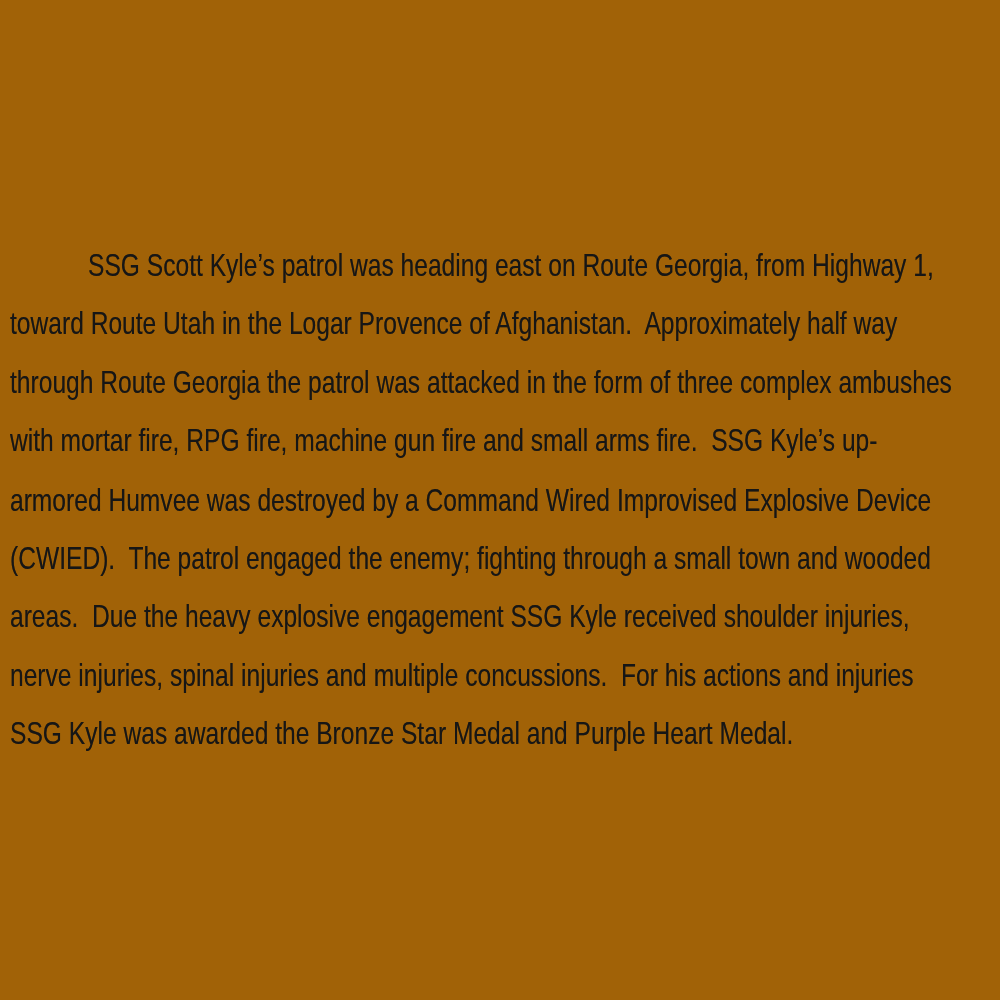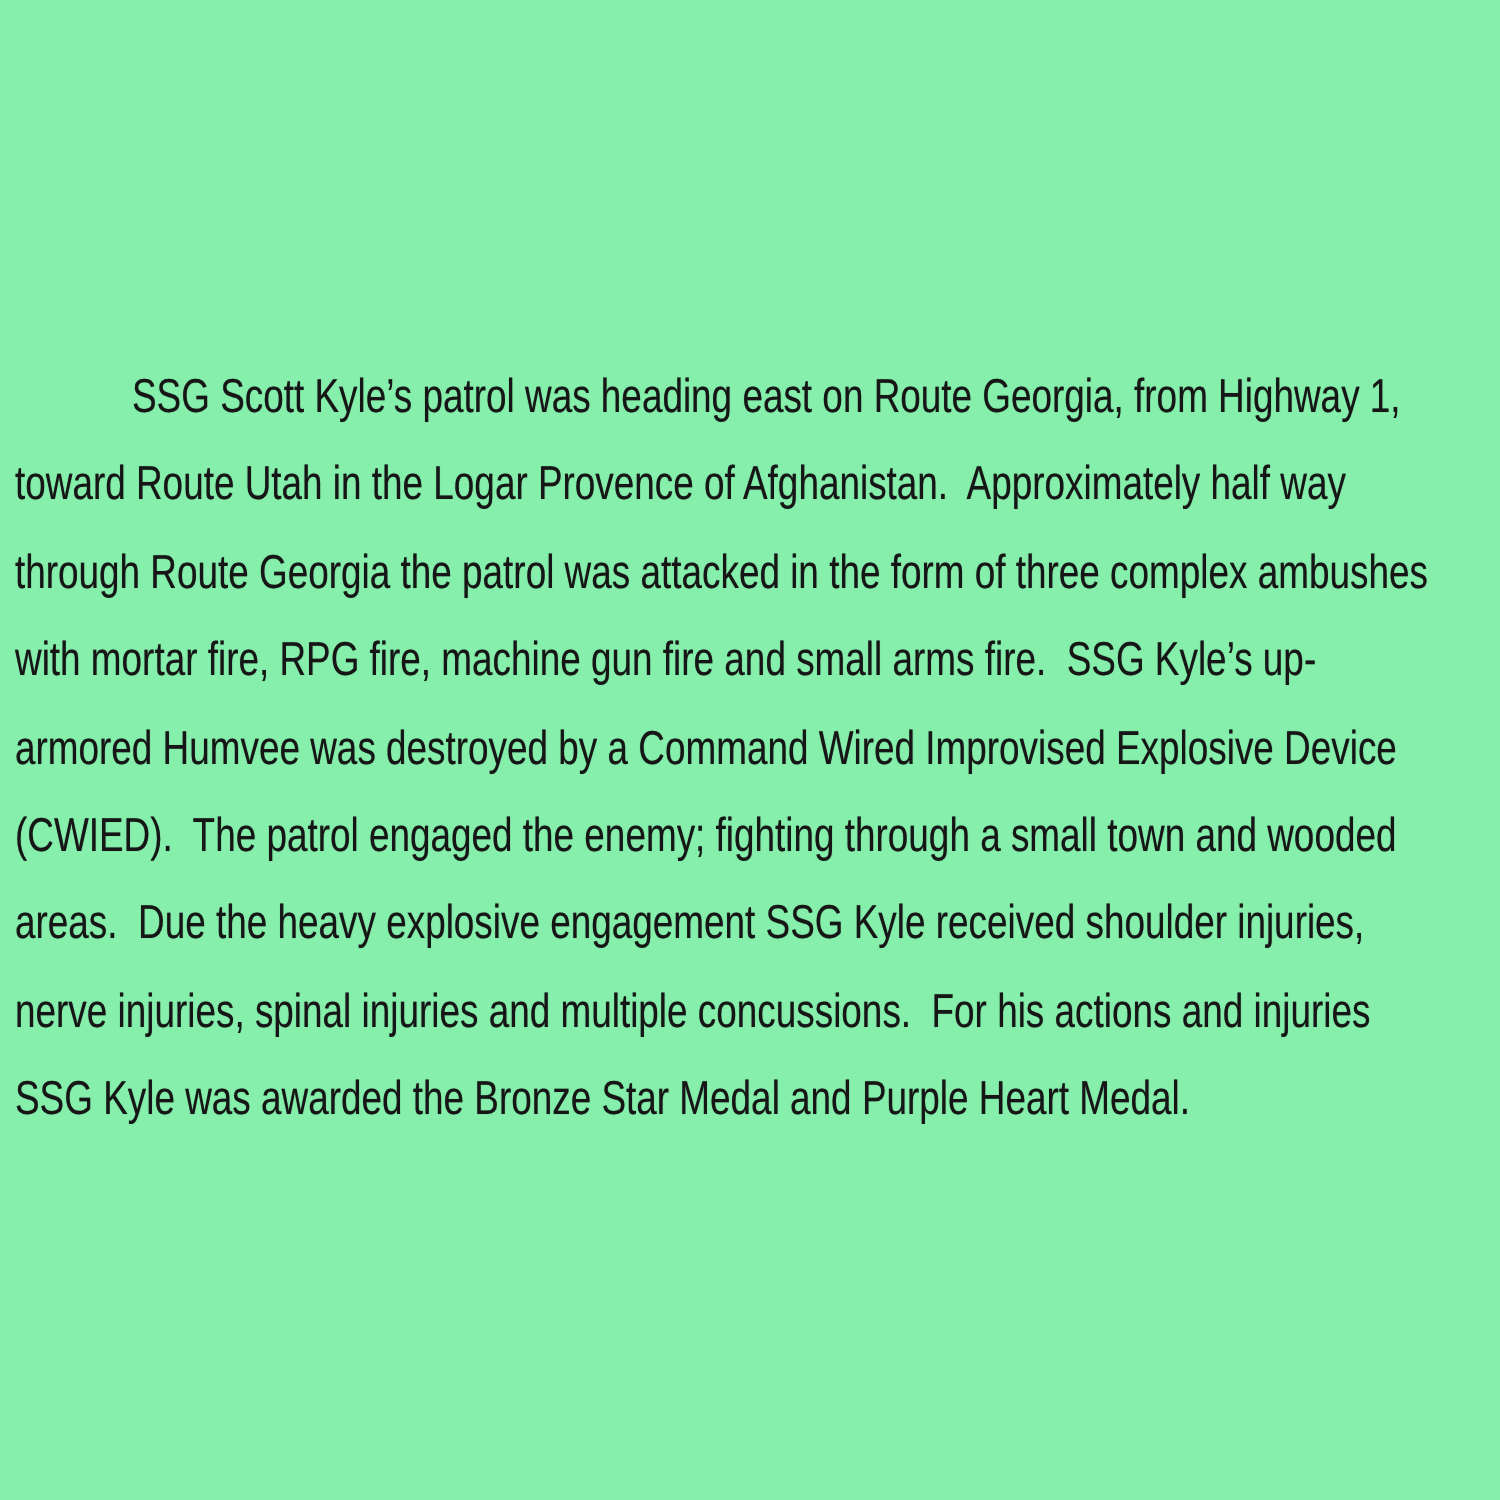--- a/index.html
+++ b/index.html
@@ -8,21 +8,21 @@
     width: 1000px;
     height: 1000px;
     background: #ffffff;
     overflow: hidden;
   }
   .page {
     position: absolute;
     left: 0; top: 0;
     width: 1000px;
     height: 1000px;
-    background: #86efac;
+    background: #a16207;
   }
   .paragraph {
     position: absolute;
     left: 10px;
     top: 236px;
     width: 988px;
     transform: scaleY(1.29);          
     transform-origin: 0 0;
     font-family: "Liberation Sans", "DejaVu Sans", sans-serif;
     font-size: 24.6px;

